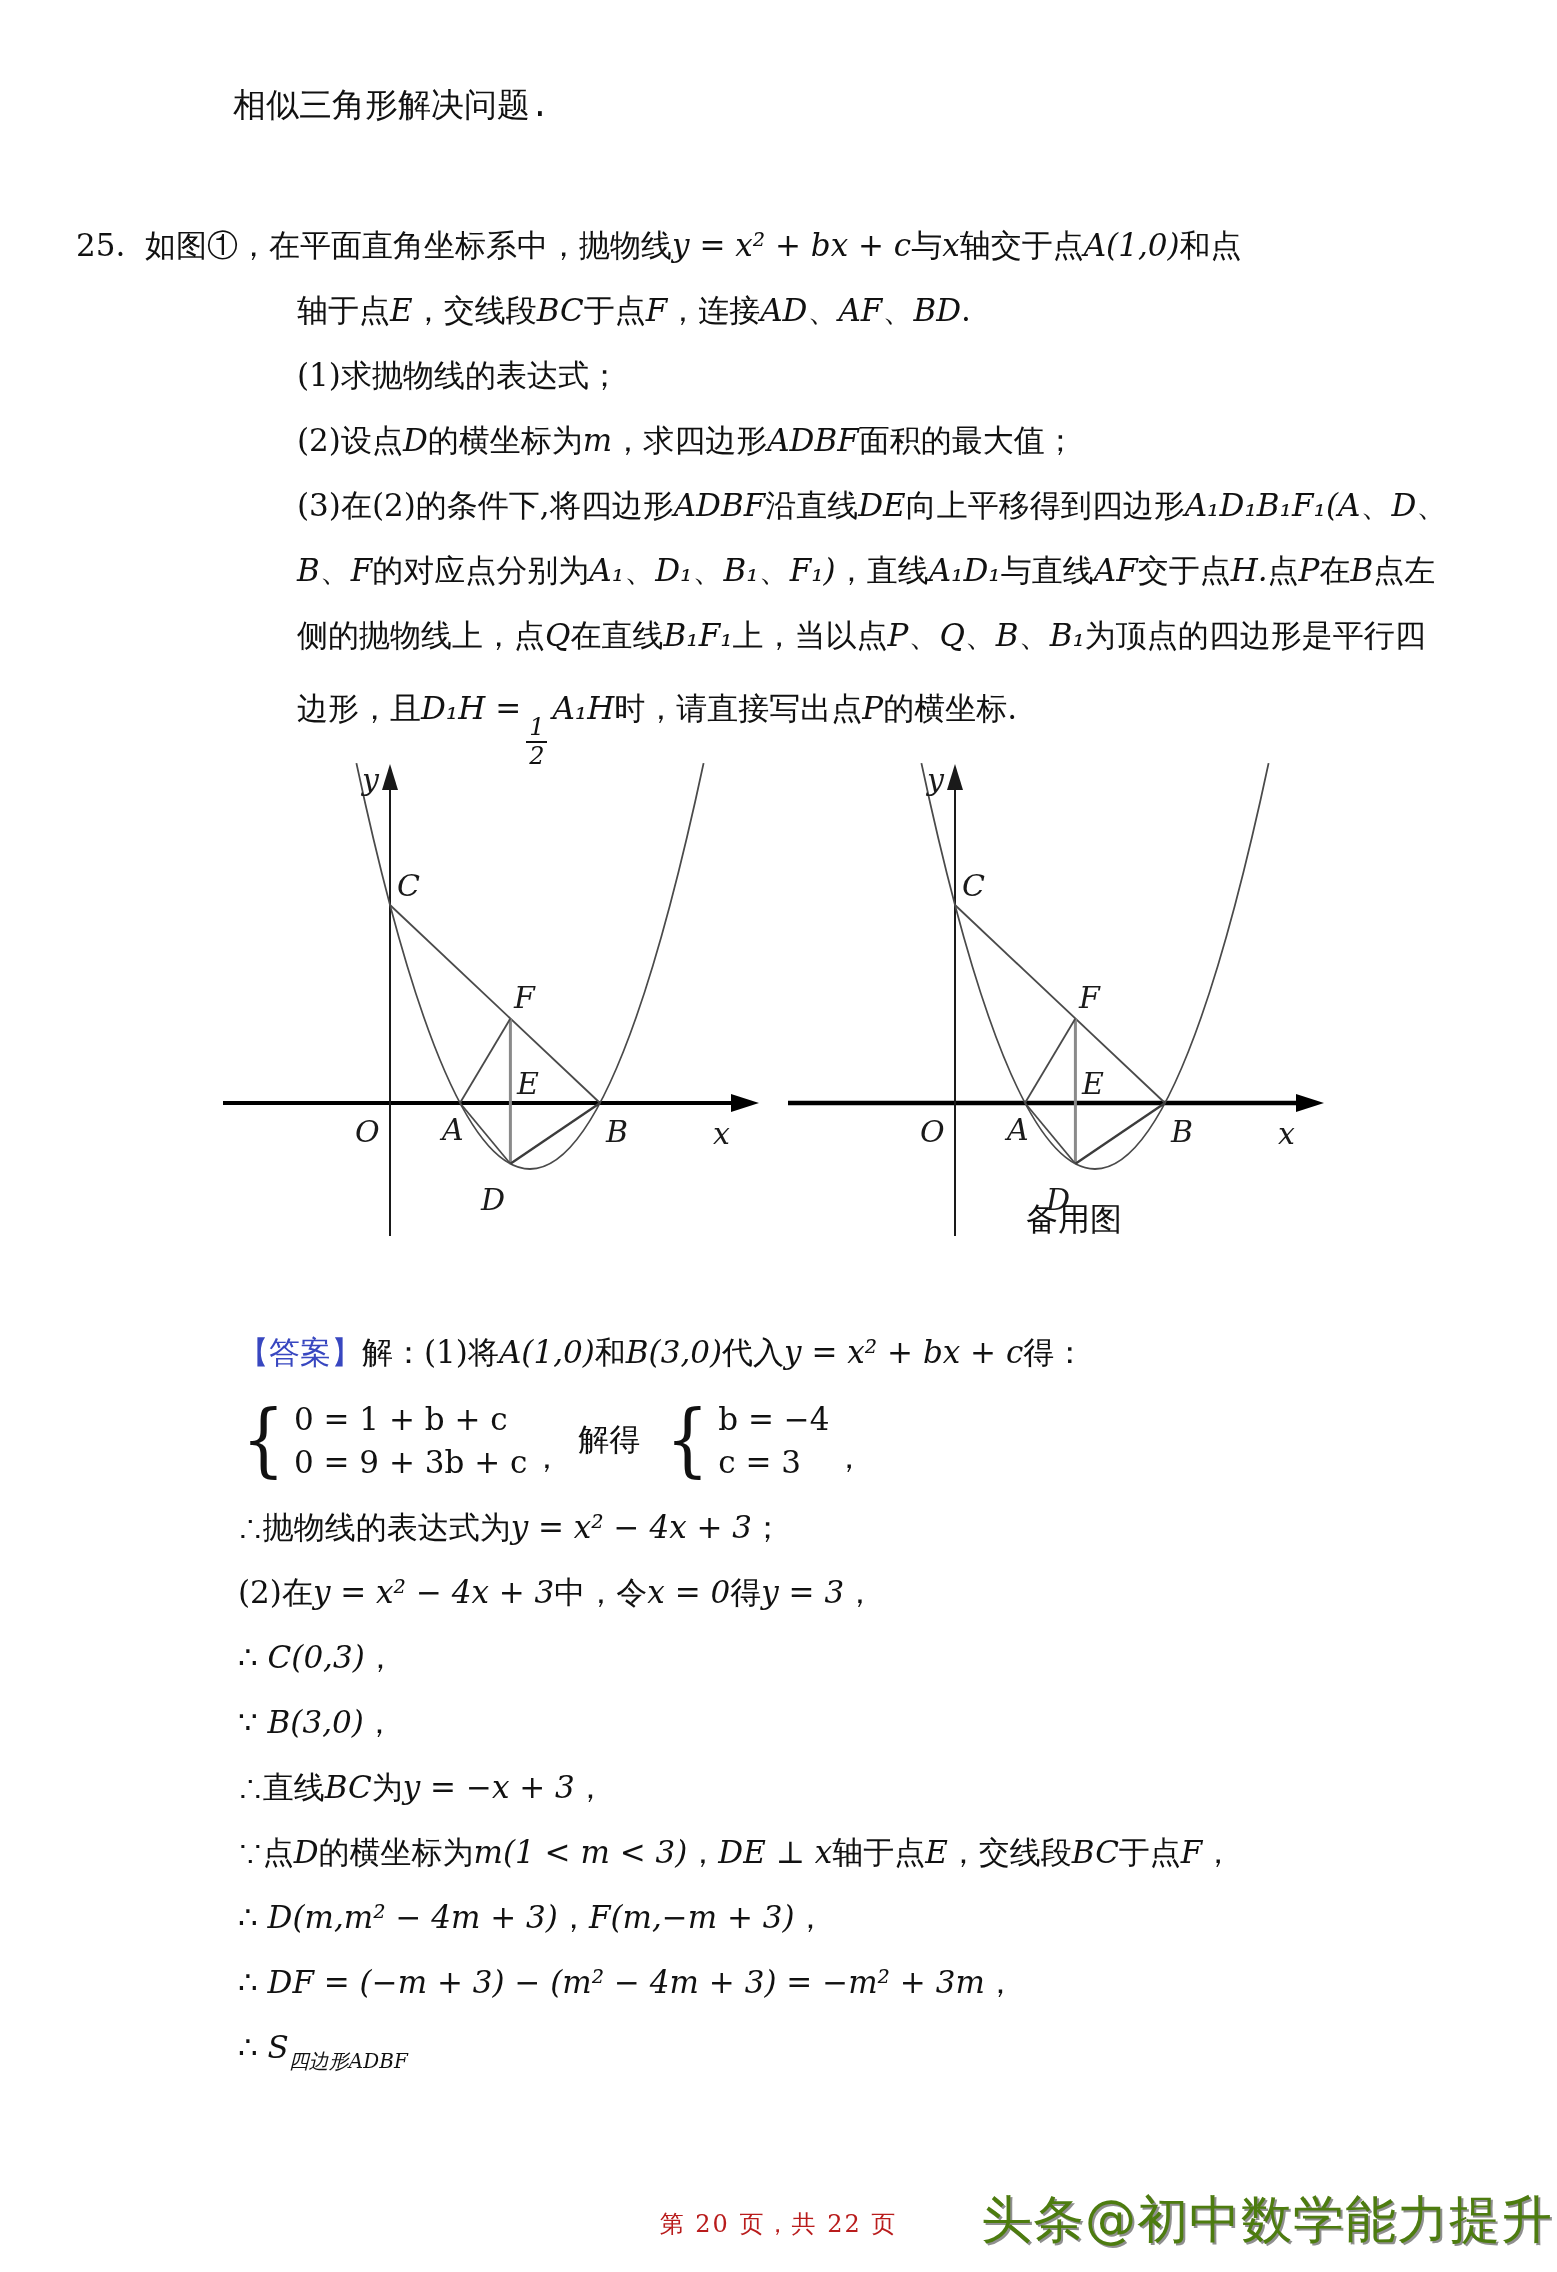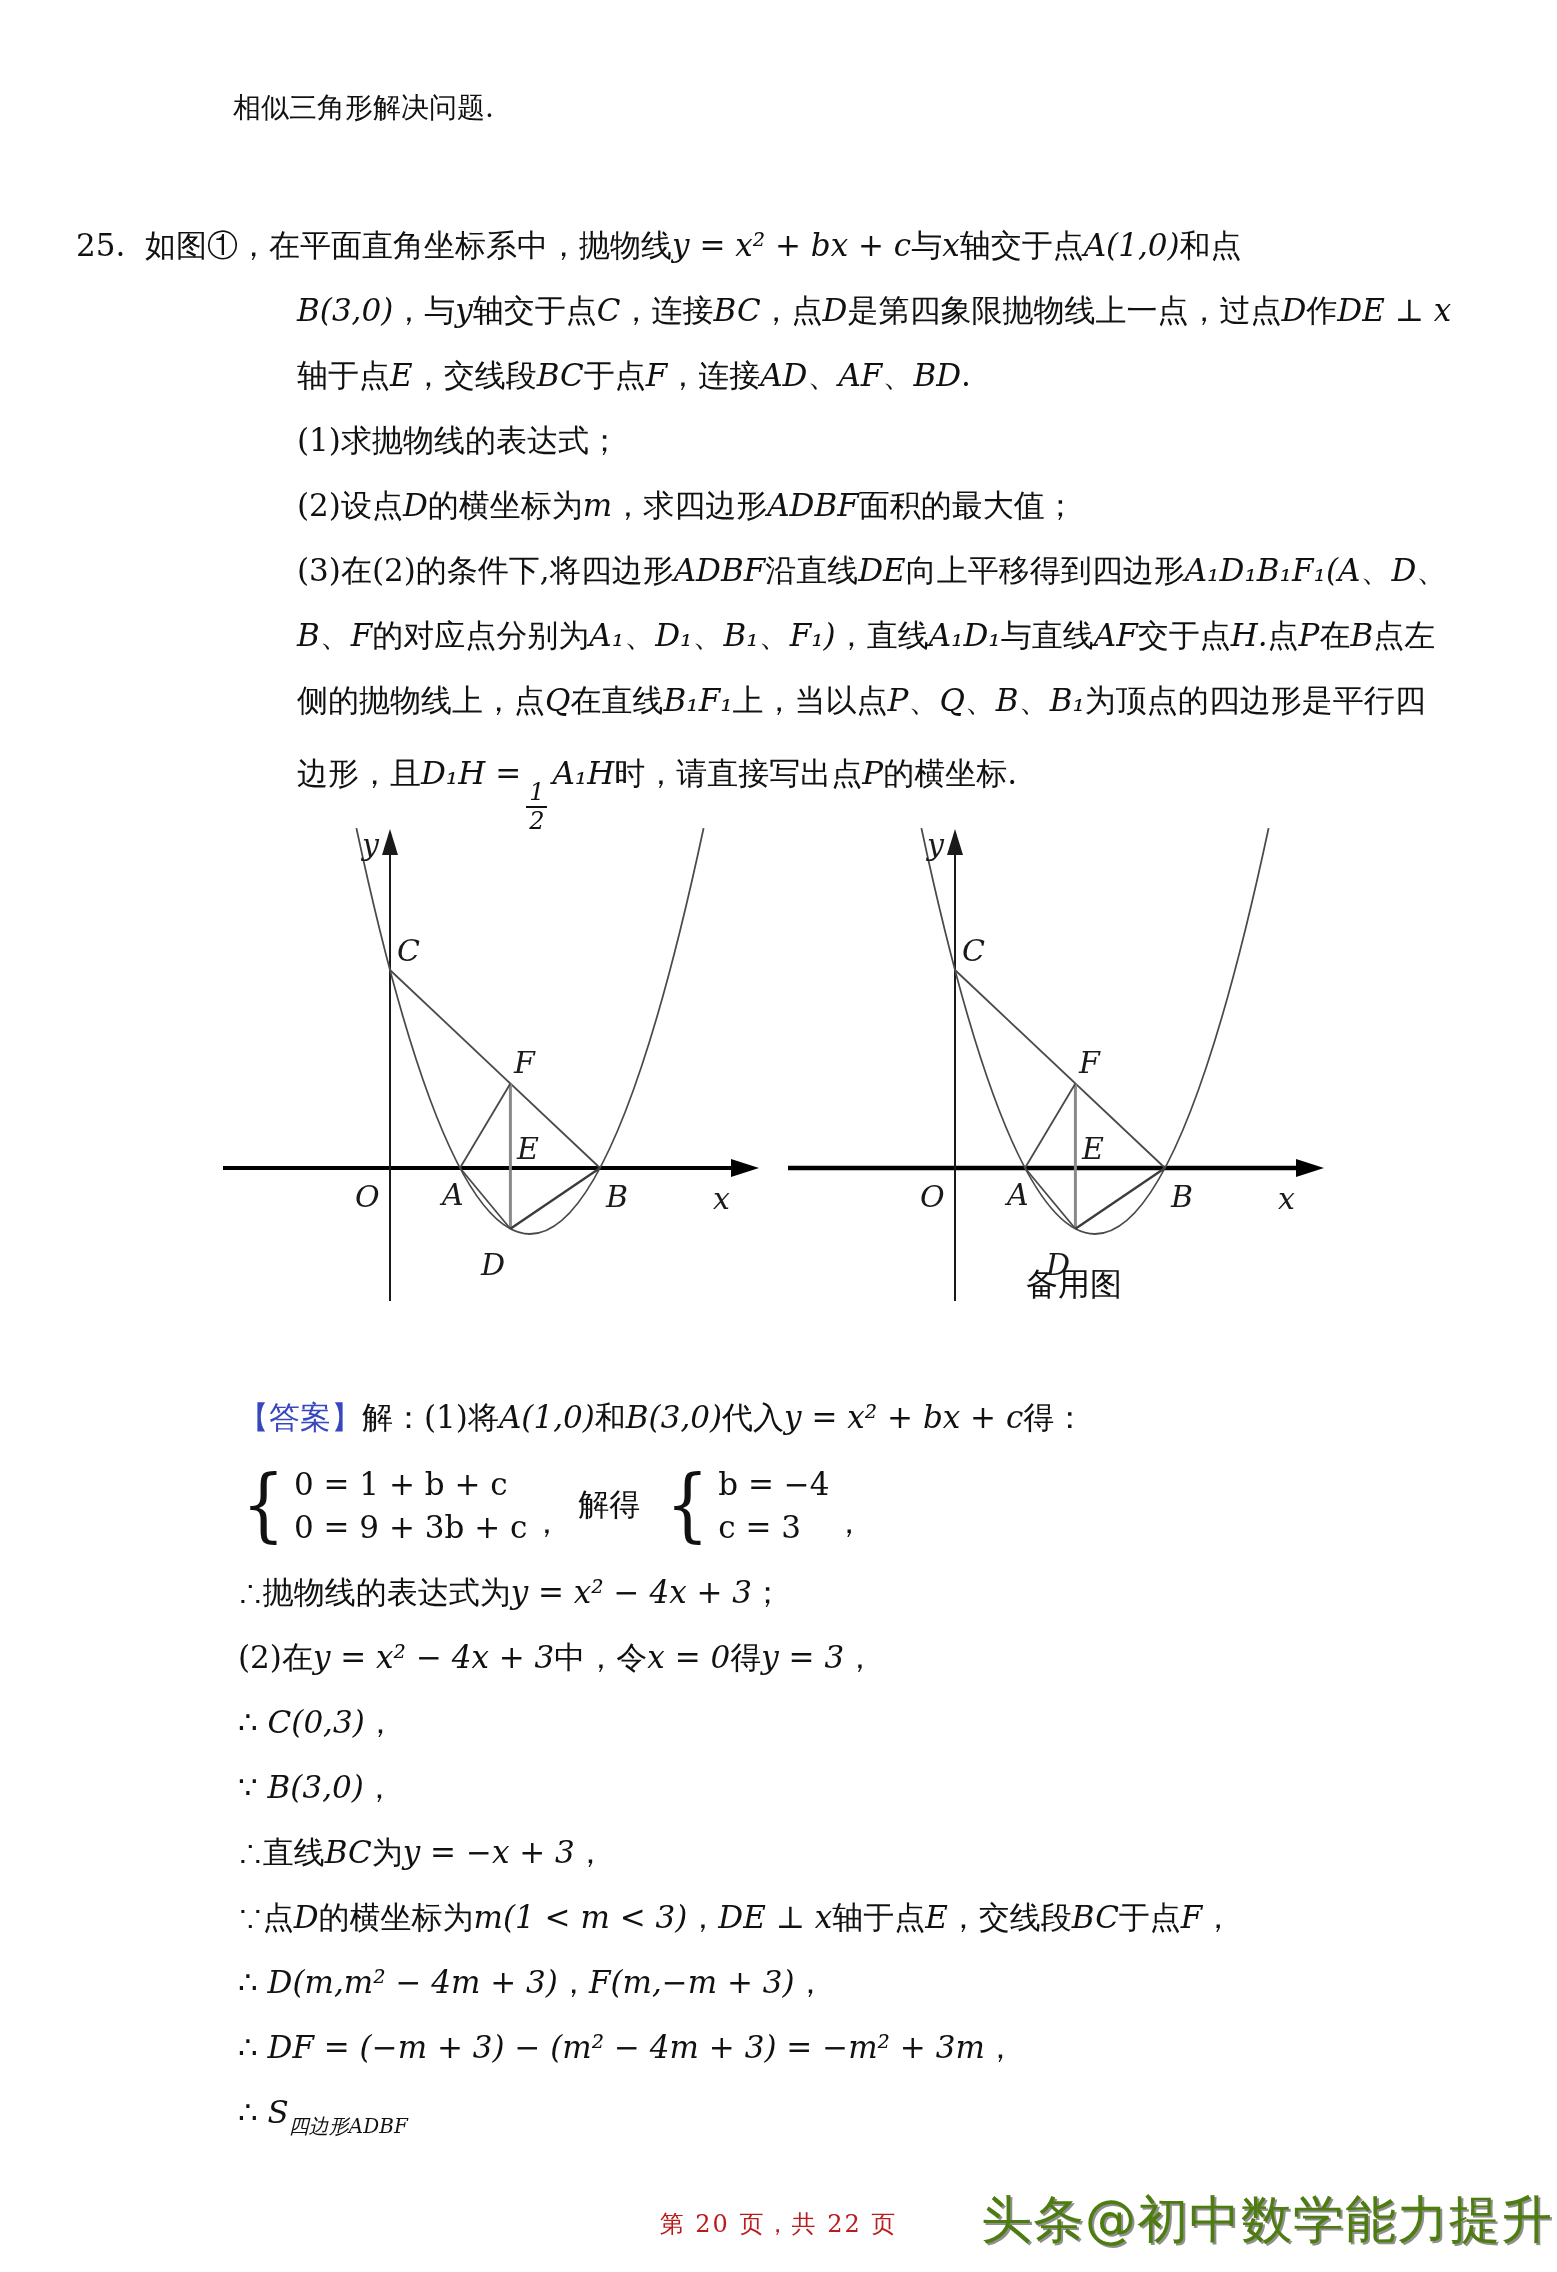--- a/index.html
+++ b/index.html
@@ -1,18 +1,18 @@
 <!DOCTYPE html>
 <html><head>
 <meta charset="utf-8">
 <style>
   html,body{margin:0;padding:0;background:#ffffff;}
   .page{position:relative;width:1557px;height:2272px;background:#ffffff;overflow:hidden;
         font-family:"DejaVu Serif",serif;color:#111;}
-  .header{margin:88px 0 16px 233px;font-size:28px;line-height:40px;white-space:pre;}
+  .header{margin:88px 0 16px 233px;font-size:33px;line-height:40px;white-space:pre;font-family:Liberation Mono, monospace;}
   .problem{margin-top:85px;}
   .tline{font-size:31px;height:65px;line-height:65px;white-space:pre;}
   .first{margin-left:76px;}
   .ind{margin-left:297px;}
   .tall{height:80px;line-height:80px;}
   .rc{font-family:"DejaVu Serif",serif;font-style:normal;}
   .rm{font-family:"DejaVu Serif",serif;font-style:italic;}
   sub.rs{font-family:"DejaVu Serif",serif;font-style:italic;font-size:20px;vertical-align:-10px;line-height:0;}
   .frac{display:inline-flex;flex-direction:column;align-items:center;vertical-align:-16px;margin:0 5px;
         font-family:"DejaVu Serif",serif;font-style:italic;font-size:24px;line-height:1.05;}
@@ -38,21 +38,20 @@
 </style>
 </head>
 <body>
 
 <div class="page">
 
   <div class="header">相似三角形解决问题.</div>
 
   <div class="problem">
     <div class="tline first"><span class="rc">25.  如图①，在平面直角坐标系中，抛物线</span><span class="rm">y = x² + bx + c</span><span class="rc">与</span><span class="rm">x</span><span class="rc">轴交于点</span><span class="rm">A(1,0)</span><span class="rc">和点</span></div>
-    <div class="tline ind"><span class="rm">B(3,0)</span><span class="rc">，与</span><span class="rm">y</span><span class="rc">轴交于点</span><span class="rm">C</span><span class="rc">，连接</span><span class="rm">BC</span><span class="rc">，点</span><span class="rm">D</span><span class="rc">是第四象限抛物线上一点，过点</span><span class="rm">D</span><span class="rc">作</span><span class="rm">DE ⊥ x</span></div>
     <div class="tline ind"><span class="rc">轴于点</span><span class="rm">E</span><span class="rc">，交线段</span><span class="rm">BC</span><span class="rc">于点</span><span class="rm">F</span><span class="rc">，连接</span><span class="rm">AD</span><span class="rc">、</span><span class="rm">AF</span><span class="rc">、</span><span class="rm">BD</span><span class="rc">.</span></div>
     <div class="tline ind"><span class="rc">(1)求抛物线的表达式；</span></div>
     <div class="tline ind"><span class="rc">(2)设点</span><span class="rm">D</span><span class="rc">的横坐标为</span><span class="rm">m</span><span class="rc">，求四边形</span><span class="rm">ADBF</span><span class="rc">面积的最大值；</span></div>
     <div class="tline ind"><span class="rc">(3)在(2)的条件下,将四边形</span><span class="rm">ADBF</span><span class="rc">沿直线</span><span class="rm">DE</span><span class="rc">向上平移得到四边形</span><span class="rm">A₁D₁B₁F₁(A</span><span class="rc">、</span><span class="rm">D</span><span class="rc">、</span></div>
     <div class="tline ind"><span class="rm">B</span><span class="rc">、</span><span class="rm">F</span><span class="rc">的对应点分别为</span><span class="rm">A₁</span><span class="rc">、</span><span class="rm">D₁</span><span class="rc">、</span><span class="rm">B₁</span><span class="rc">、</span><span class="rm">F₁)</span><span class="rc">，直线</span><span class="rm">A₁D₁</span><span class="rc">与直线</span><span class="rm">AF</span><span class="rc">交于点</span><span class="rm">H.</span><span class="rc">点</span><span class="rm">P</span><span class="rc">在</span><span class="rm">B</span><span class="rc">点左</span></div>
     <div class="tline ind"><span class="rc">侧的抛物线上，点</span><span class="rm">Q</span><span class="rc">在直线</span><span class="rm">B₁F₁</span><span class="rc">上，当以点</span><span class="rm">P</span><span class="rc">、</span><span class="rm">Q</span><span class="rc">、</span><span class="rm">B</span><span class="rc">、</span><span class="rm">B₁</span><span class="rc">为顶点的四边形是平行四</span></div>
     <div class="tline ind tall"><span class="rc">边形，且</span><span class="rm">D₁H =</span><span class="frac"><span class="num">1</span><span class="den">2</span></span><span class="rm">A₁H</span><span class="rc">时，请直接写出点</span><span class="rm">P</span><span class="rc">的横坐标.</span></div>
   </div>
 
   <div class="figures">

